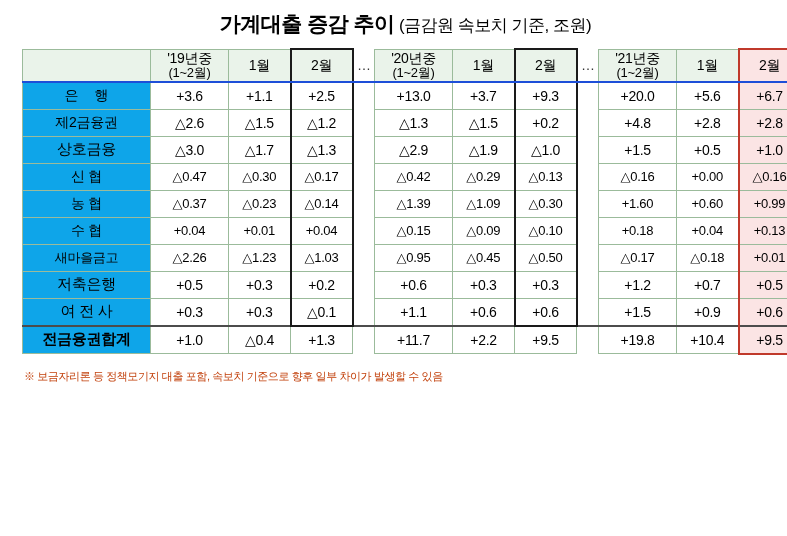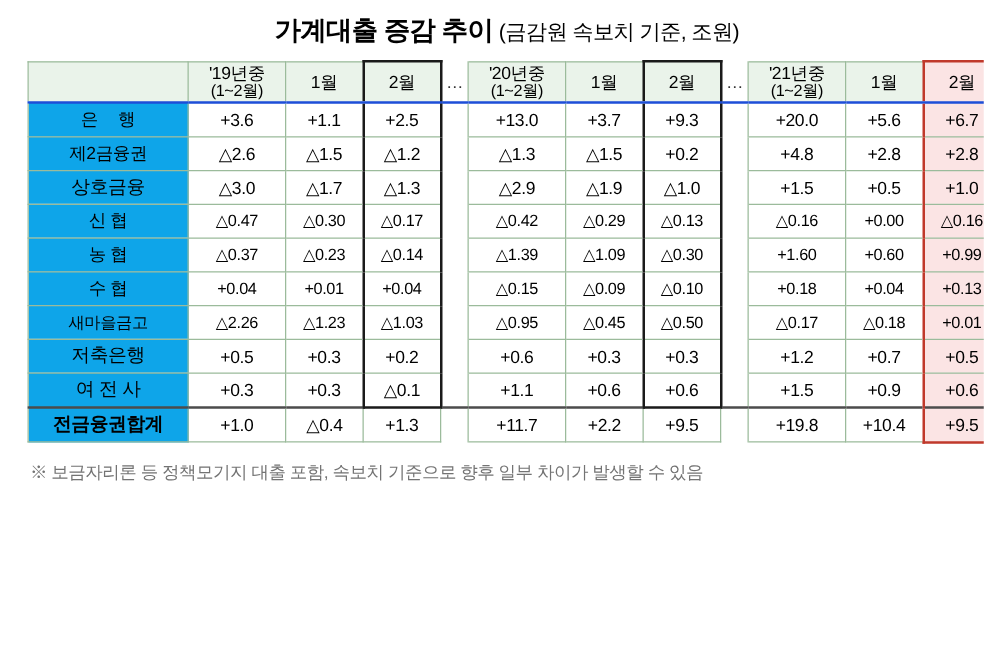--- a/index.html
+++ b/index.html
@@ -126,23 +126,23 @@
   .hl-left { border-left: 2px solid #c0392b !important; }
   .hl-right { border-right: 2px solid #c0392b !important; }
   .hl-top { border-top: 2px solid #c0392b !important; }
   .hl-bottom { border-bottom: 2px solid #c0392b !important; }
   tr.head-sep td { border-bottom: 2px solid #1d4ed8; }
   tr.total td { border-top: 2px solid #4c4c4c; }
   tr.total td.rowlabel { font-size: 15px; font-weight: bold; }
   tbody tr:first-child td { border-top: none; }
   .footnote {
     margin: 14px 12px 0 12px;
-    font-size: 14px;
+    font-size: 11px;
     letter-spacing: -0.4px;
-    color: #737373;
+    color: #c2410c;
   }
 </style>
 </head>
 <body>
 
 <div class="page">
 
   <div class="title-bar">
     <span class="title-main">가계대출 증감 추이</span>
     <span class="title-sub">(금감원 속보치 기준, 조원)</span>

